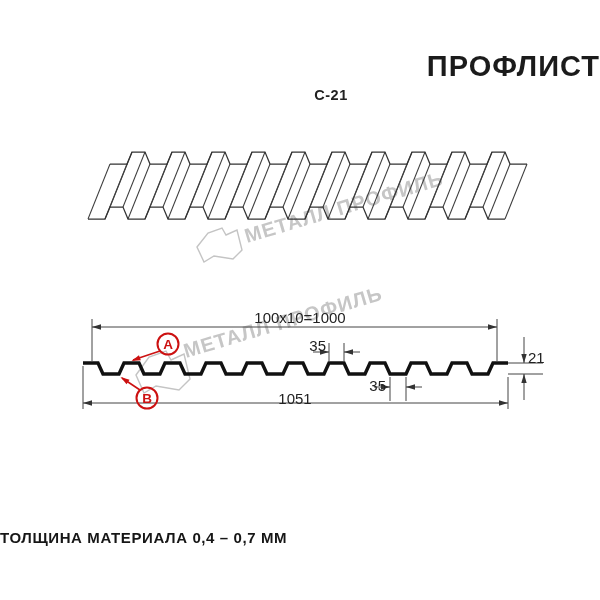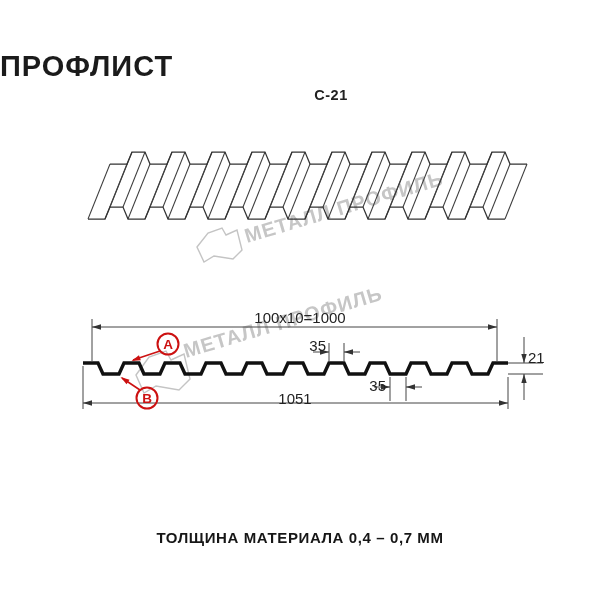--- a/index.html
+++ b/index.html
@@ -1,23 +1,23 @@
 <!DOCTYPE html>
 <html><head>
 <meta charset="utf-8">
 <style>
   html,body{margin:0;padding:0;}
   body{width:600px;height:600px;background:#ffffff;position:relative;overflow:hidden;
        font-family:"Liberation Sans", sans-serif;}
   .stage{position:absolute;left:0;top:0;width:600px;height:600px;}
-  .title{position:absolute;left:0;top:50px;width:600px;text-align:left;
+  .title{position:absolute;left:0;top:50px;width:600px;text-align:right;
          font-size:29px;font-weight:700;letter-spacing:1px;color:#1b1b1b;}
   .subtitle{position:absolute;left:0;top:87px;width:600px;text-align:center;
          font-size:14.5px;font-weight:600;letter-spacing:.5px;color:#222;margin-left:31px;}
-  .footer-note{position:absolute;left:0;top:529px;width:600px;text-align:center;
+  .footer-note{position:absolute;left:0;top:529px;width:600px;
          font-size:15px;font-weight:600;letter-spacing:.6px;color:#161616;}
   svg{position:absolute;left:0;top:0;}
   text.dim{font-family:"Liberation Sans",sans-serif;font-size:15px;fill:#222;}
   text.callout{font-family:"Liberation Sans",sans-serif;font-size:13.5px;font-weight:700;fill:#cc1111;}
   text.wm{font-family:"Liberation Sans",sans-serif;font-size:20px;font-weight:700;
           fill:#c6c6c6;letter-spacing:1px;}
   .wm-shape{fill:none;stroke:#c4c4c4;stroke-width:1.4;}
 </style>
 </head>
 <body>

